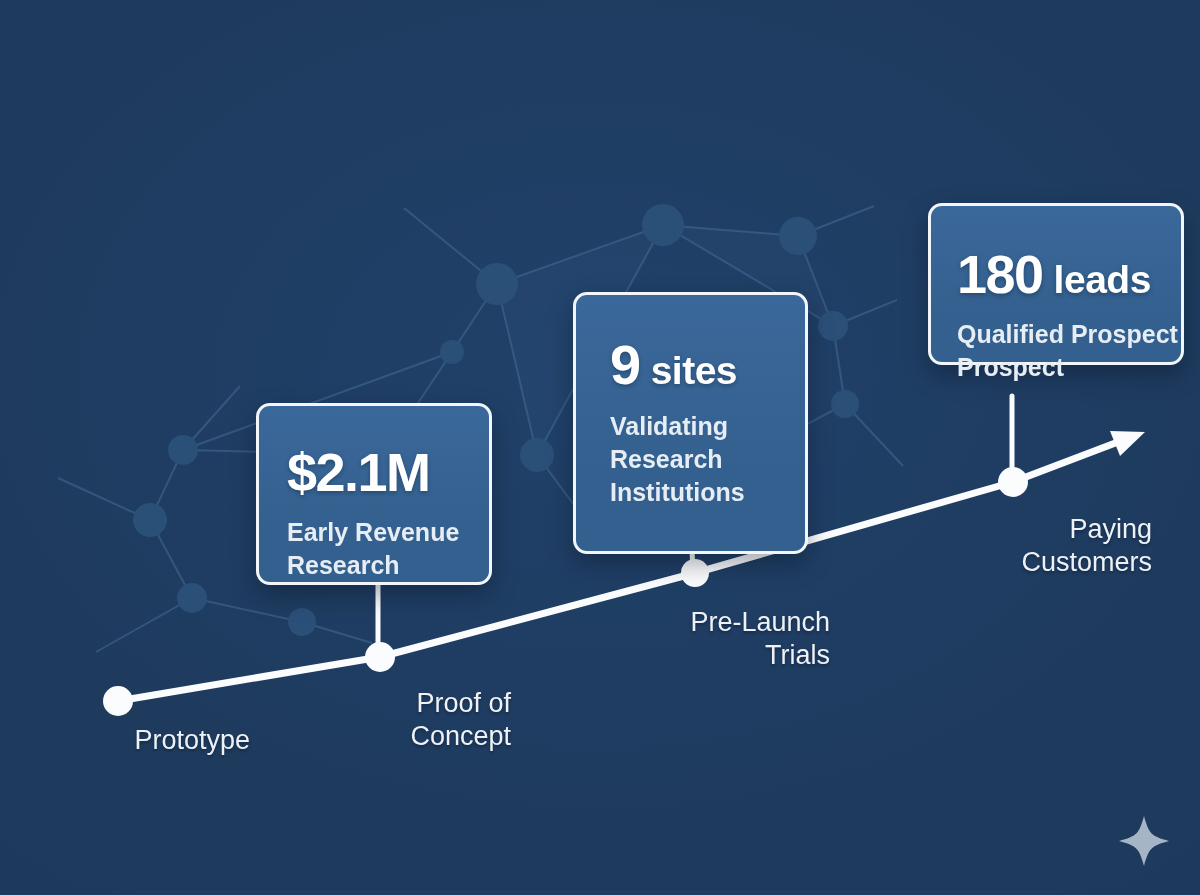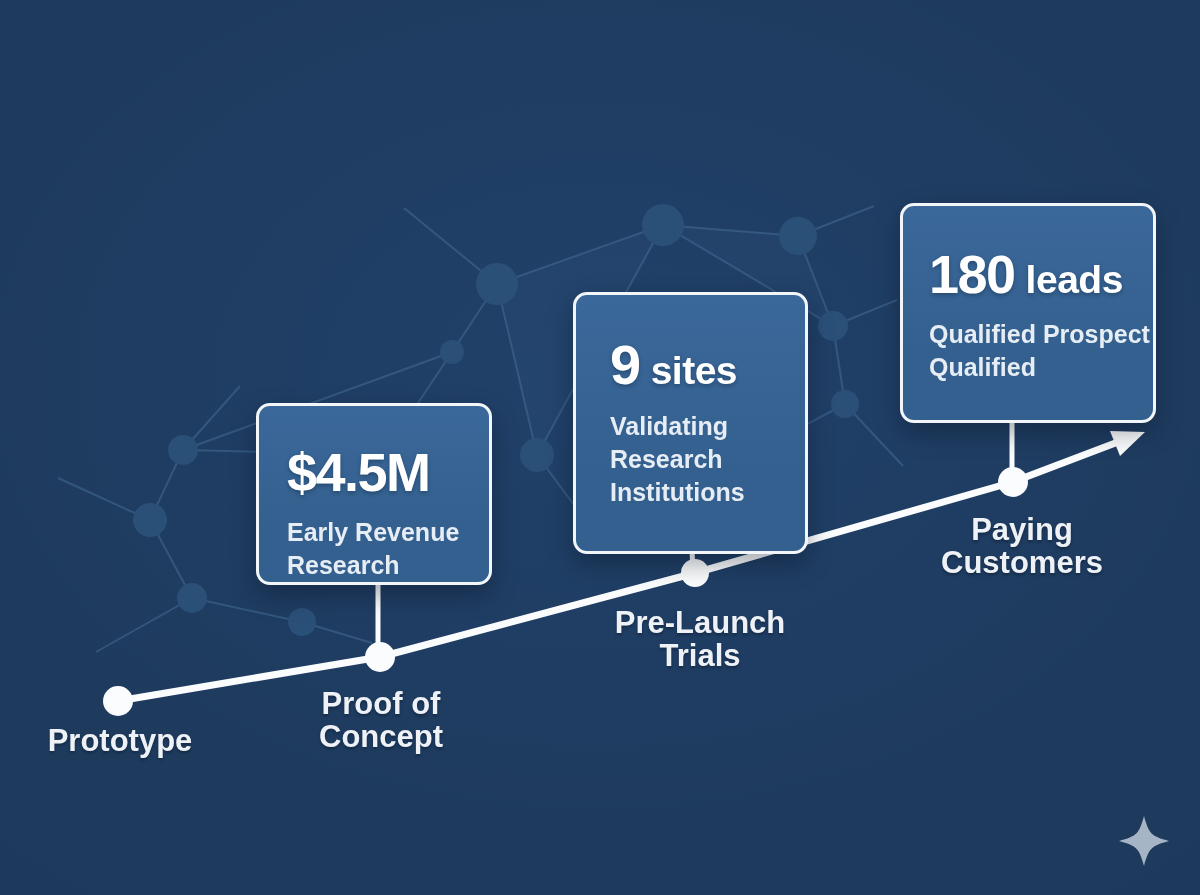--- a/index.html
+++ b/index.html
@@ -30,24 +30,24 @@
   .metric-row{white-space:nowrap;}
   .metric{font-weight:700;font-size:54px;letter-spacing:-1.5px;color:var(--metric-ink);
           text-shadow:0 2px 4px rgba(10,25,45,.35);}
   .unit{font-weight:600;font-size:39px;letter-spacing:-.5px;margin-left:11px;color:var(--metric-ink);
         text-shadow:0 2px 4px rgba(10,25,45,.35);}
   .desc{margin-top:13px;font-size:25px;line-height:33px;font-weight:700;color:var(--soft-ink);}
   .desc div{white-space:nowrap;}
   .card1{left:256px;top:403px;width:236px;height:182px;padding:35px 24px 0 28px;}
   .card2{left:573px;top:292px;width:235px;height:262px;padding:37px 24px 0 34px;}
   .card2 .metric{font-size:56px;}
-  .card3{left:900px;top:203px;width:256px;height:220px;padding:37px 18px 0 26px;}
+  .card3{left:928px;top:203px;width:256px;height:162px;padding:37px 18px 0 26px;}
   .ms-label{
-    position:absolute;z-index:2;width:260px;text-align:center;
-    font-size:31px;line-height:33px;font-weight:700;color:var(--label-ink);
+    position:absolute;z-index:2;width:260px;text-align:right;
+    font-size:27px;line-height:33px;font-weight:400;color:var(--label-ink);
     text-shadow:0 2px 3px rgba(8,20,38,.45);
   }
   .ms-label div{white-space:nowrap;}
   .lab1{left:-10px;top:724px;}
   .lab2{left:251px;top:687px;}
   .lab3{left:570px;top:606px;}
   .lab4{left:892px;top:513px;}
   .sparkle{position:absolute;z-index:2;left:1116px;top:813px;}
 </style>
 </head>
@@ -125,21 +125,21 @@
     <div>Pre-Launch</div>
     <div>Trials</div>
   </div>
   <div class="ms-label lab4">
     <div>Paying</div>
     <div>Customers</div>
   </div>
 
   <div class="card card1">
     <div class="metric-row">
-      <span class="metric">$4.5M</span><span class="unit"></span>
+      <span class="metric">$2.1M</span><span class="unit"></span>
     </div>
     <div class="desc">
       <div>Early Revenue</div>
       <div>Research</div>
     </div>
   </div>
 
   <div class="card card2">
     <div class="metric-row">
       <span class="metric">9</span><span class="unit">sites</span>
@@ -150,21 +150,21 @@
       <div>Institutions</div>
     </div>
   </div>
 
   <div class="card card3">
     <div class="metric-row">
       <span class="metric">180</span><span class="unit">leads</span>
     </div>
     <div class="desc">
       <div>Qualified Prospect</div>
-      <div>Qualified</div>
+      <div>Prospect</div>
     </div>
   </div>
 
   <svg class="sparkle" width="56" height="56" viewBox="-28 -28 56 56">
     <path style="fill:var(--sparkle)" d="M0,-25 C5,-7 7,-5 25,0 C7,5 5,7 0,25 C-5,7 -7,5 -25,0 C-7,-5 -5,-7 0,-25 Z"></path>
   </svg>
 
 </div>
 
 </body></html>

